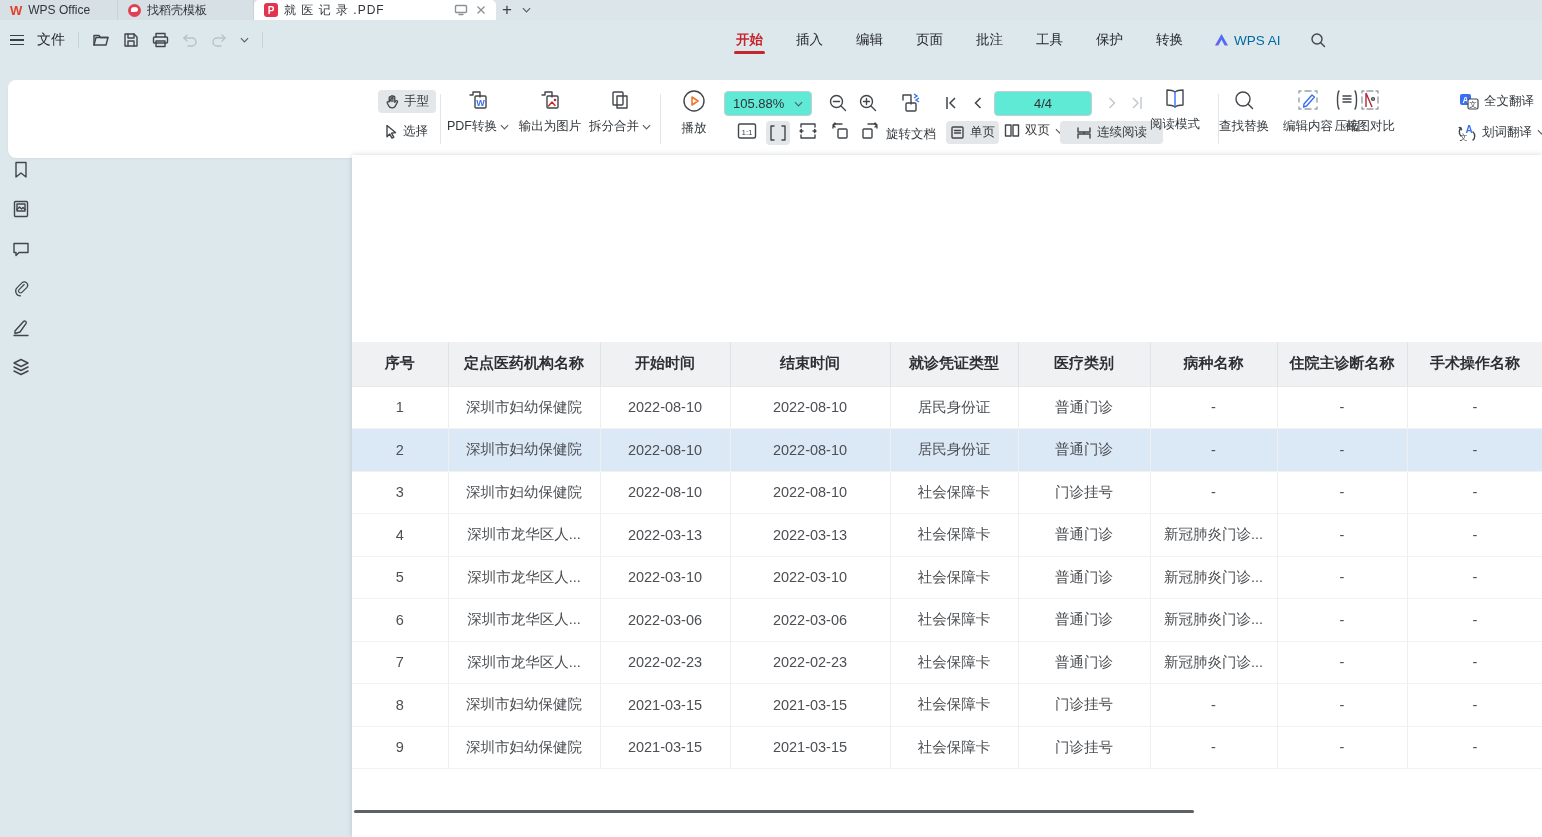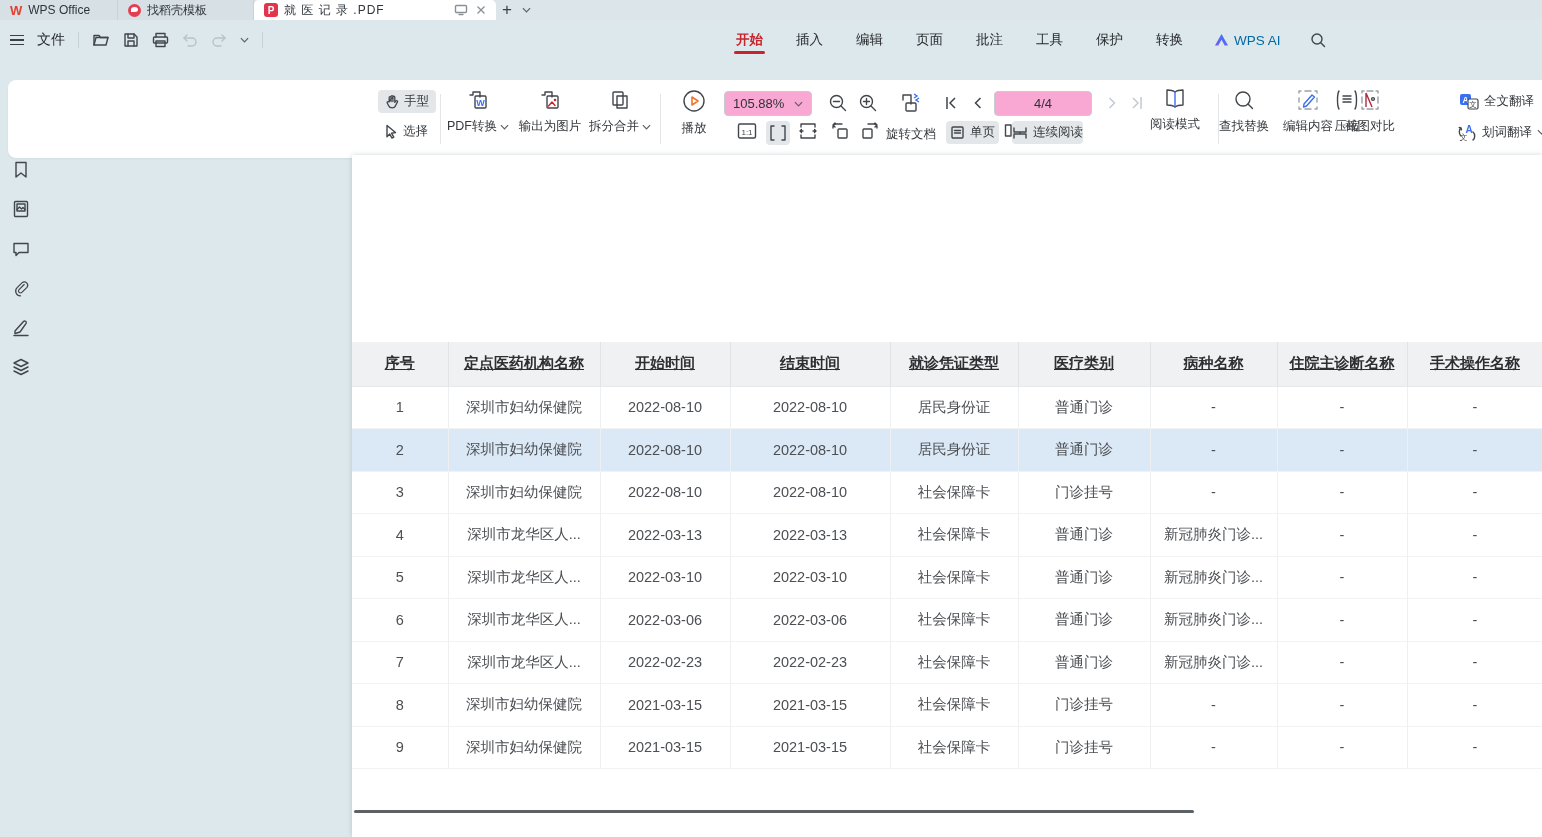--- a/index.html
+++ b/index.html
@@ -39,33 +39,33 @@
 
   
   .panel { position:absolute; top:60px; left:8px; right:0; height:78px; background:#fff; border-radius:8px 0 0 8px; box-shadow:0 1px 2px rgba(70,90,100,.08);margin-top:20px; }
   .panel .abs { position:absolute; }
   .chip { background:#e4e7e9; border-radius:4px; }
   .tool-label { font-size:12.5px; color:#33383c; white-space:nowrap; }
   .smallbtn { display:flex; align-items:center; gap:5px; padding:3px 7px; border-radius:4px; }
   .bigbtn { display:flex; flex-direction:column; align-items:center; justify-content:flex-start; gap:7px; padding-top:9px; height:60px; }
   .bigbtn .lbl-row { display:flex; align-items:center; gap:3px; }
   .vdiv { width:1px; background:#e2e6e9; }
-  .boxfield { border:1px solid #c6ccd1; border-radius:4px; background:#f9a8d4; height:25px; display:flex; align-items:center; font-size:13px; color:#2f3337; }
+  .boxfield { border:1px solid #c6ccd1; border-radius:4px; background:#5eead4; height:25px; display:flex; align-items:center; font-size:13px; color:#2f3337; }
   .navico { width:16px; height:16px; }
   .row2item { display:flex; align-items:center; gap:5px; }
 
   
   .sidebar { position:absolute; left:0; top:138px; width:40px; bottom:0; }
   .side-ico { position:absolute; left:11px; width:20px; height:20px; }
 
   
   .page { position:absolute; left:352px; top:155px; right:0; bottom:0; background:#fff; box-shadow:0 0 5px rgba(90,110,120,.28); }
   .doc-table-wrap { position:absolute; top:187px; left:0; width:1190px; height:468px; overflow:hidden; }
   table.doc { border-collapse:collapse; table-layout:fixed; width:1191px; }
-  table.doc th { background:#eff1f3; font-size:15px; font-weight:bold; color:#2d3033; height:44px; border-right:1px solid #e1e4e7; border-bottom:1px solid #e6e8ea; text-align:center;text-decoration:underline; }
+  table.doc th { background:#eff1f3; font-size:15px; font-weight:bold; color:#2d3033; height:44px; border-right:1px solid #e1e4e7; border-bottom:1px solid #e6e8ea; text-align:center; }
   table.doc td { height:42.5px; font-size:14.5px; color:#4c4f53; text-align:center; border-right:1px solid #edeff1; border-bottom:1px solid #f0f2f4; background:#fff; white-space:nowrap; overflow:hidden; }
   table.doc tr.hl td { background:#dbe8f6; }
   .hscroll { position:absolute; top:655px; left:2px; width:840px; height:3px; background:#5d6266; border-radius:2px; }
 </style>
 </head>
 <body>
 
 <div class="tabbar">
   <div class="tab" style="width:118px;">
     <span class="w-logo">W</span>
@@ -300,21 +300,21 @@
   <div class="abs row2item" style="left:996px; top:42px;">
     <svg width="16" height="15" viewBox="0 0 16 15">
         <rect x="1.5" y="2" width="5.5" height="11" class="ico"></rect>
         <rect x="9" y="2" width="5.5" height="11" class="ico"></rect>
       </svg>
     <span class="tool-label">双页</span>
     <svg class="chev" viewBox="0 0 10 6">
         <path d="M1 1l4 4 4-4"></path>
       </svg>
   </div>
-  <div class="abs row2item chip" style="left:1004px; top:41px; padding:3px 0;">
+  <div class="abs row2item chip" style="left:1052px; top:41px; padding:3px 16px;">
     <svg width="16" height="14" viewBox="0 0 16 14">
         <path class="ico" d="M2 2v4h12V2M2 12V8h12v4M8 6v2"></path>
       </svg>
     <span class="tool-label">连续阅读</span>
   </div>
   <div class="abs bigbtn" style="left:1136px; width:62px; gap:6px; padding-top:8px;">
     <svg width="24" height="22" viewBox="0 0 24 22">
         <path class="ico" d="M12 4c-2-1.6-4.5-2-8-2v15c3.5 0 6 .4 8 2 2-1.6 4.5-2 8-2V2c-3.5 0-6 .4-8 2z"></path>
         <path class="ico" d="M12 4v15" style="stroke:#3a6ff2;"></path>
       </svg>

